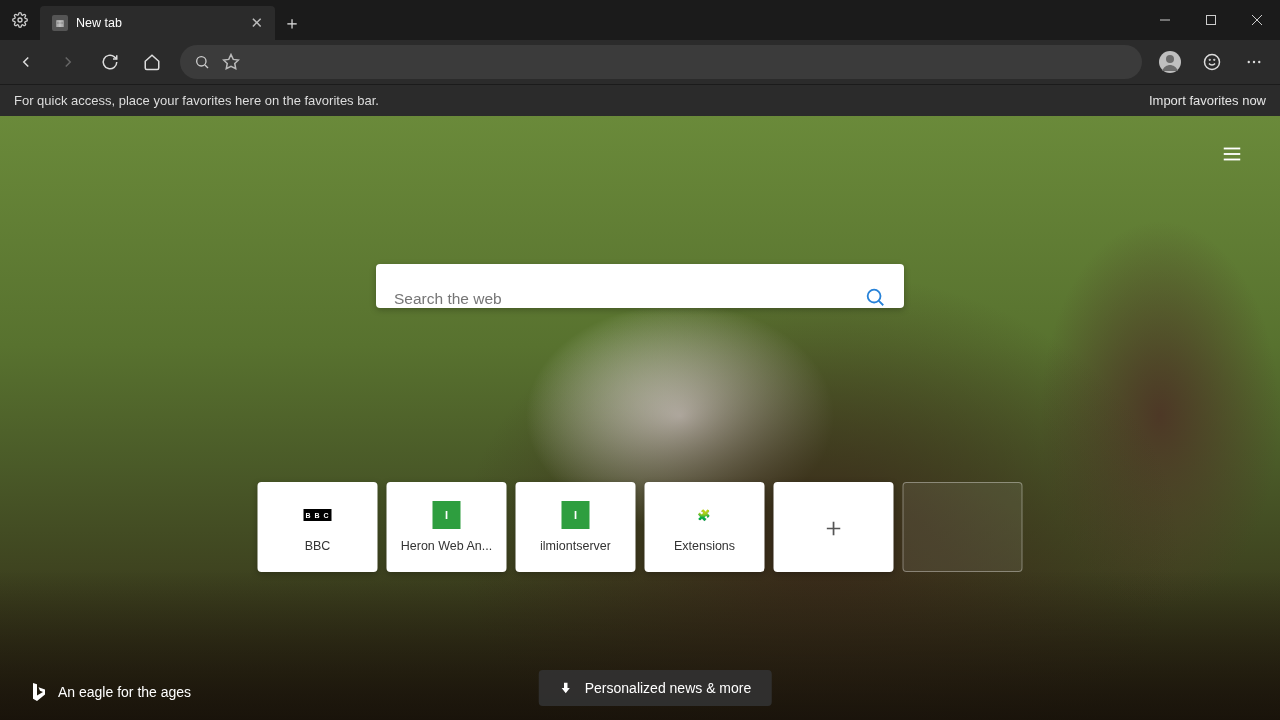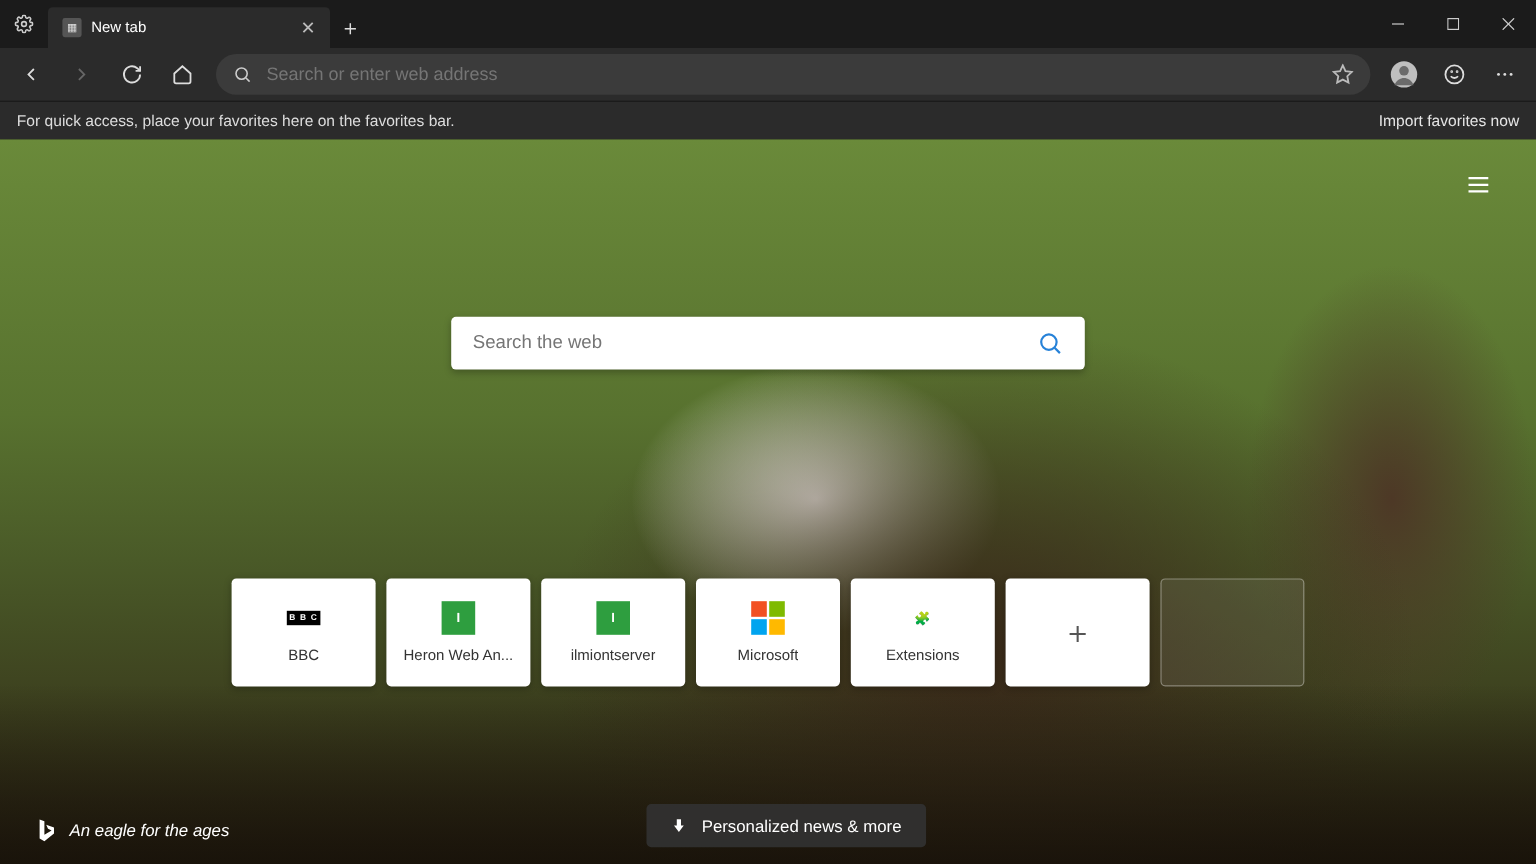--- a/index.html
+++ b/index.html
@@ -35,31 +35,31 @@
   position:absolute; inset:0;
   background:
     radial-gradient(ellipse 500px 380px at 820px 430px, #3a2a1a 0%, rgba(58,42,26,0) 72%),
     radial-gradient(ellipse 220px 160px at 680px 300px, #f6f4ee 0%, rgba(246,244,238,0) 70%),
     radial-gradient(ellipse 160px 260px at 1160px 300px, #4d3826 0%, rgba(77,56,38,0) 75%),
     linear-gradient(180deg, #6a8a3a 0%, #58722f 38%, #4a5a28 58%, #2e2414 100%);
 }
 .bg::after{content:"";position:absolute;left:0;right:0;bottom:0;height:150px;background:linear-gradient(180deg, rgba(30,22,12,0) 0%, rgba(20,15,8,0.8) 100%);}  
 .hamburger { position:absolute; top:20px; right:30px; color:#fff; width:36px; height:36px; display:flex; align-items:center; justify-content:center; }
 
-.websearch { position:absolute; top:148px; left:50%; transform:translateX(-50%); width:528px; height:44px; background:#fff; border-radius:4px; display:flex; align-items:center; padding:0 18px; box-shadow:0 2px 6px rgba(0,0,0,0.25); }
+.websearch { position:absolute; top:148px; left:50%; transform:translateX(-50%); width:528px; height:44px; background:#fff; border-radius:4px; display:flex; align-items:flex-end; padding:0 18px; box-shadow:0 2px 6px rgba(0,0,0,0.25); }
 .websearch input { flex:1; border:none; outline:none; font-size:15.5px; color:#666; }
 
 .tiles { position:absolute; top:366px; left:50%; transform:translateX(-50%); display:flex; gap:9px; }
 .tile { width:120px; height:90px; background:#fff; border-radius:4px; display:flex; flex-direction:column; align-items:center; justify-content:center; gap:10px; box-shadow:0 2px 6px rgba(0,0,0,0.25); }
 .tile.ghost { background:rgba(255,255,255,0.08); border:1px solid rgba(255,255,255,0.35); box-shadow:none; }
 .tile .ticon { width:28px; height:28px; display:flex; align-items:center; justify-content:center; font-size:11px; font-weight:bold; color:#fff; }
 .tile .tlabel { font-size:12.5px; color:#333; max-width:100px; white-space:nowrap; overflow:hidden; text-overflow:ellipsis; text-align:left; }
 .tile.addtile .ticon { color:#555; font-size:26px; font-weight:300; }
 
-.bottomleft { position:absolute; bottom:18px; left:30px; display:flex; align-items:center; gap:12px; color:#fff; font-size:14px;font-style:italic; }
+.bottomleft { position:absolute; bottom:18px; left:30px; display:flex; align-items:center; gap:12px; color:#fff; font-size:14px; }
 .bottomcenter { position:absolute; bottom:14px; left:50%; transform:translateX(-50%); background:rgba(50,50,50,0.9); color:#fff; padding:10px 20px; border-radius:4px; display:flex; align-items:center; gap:12px; font-size:14px;margin-left:15px; }
 
 svg { display:block; }
 
 
 .ico-bbc{background:#000;width:30px;height:12px;font-size:7px;letter-spacing:1px;display:flex;align-items:center;justify-content:center;}
 .ico-green{background:#2e9e3f;}
 .ico-mslogo{display:grid;grid-template:repeat(2,13px)/repeat(2,13px);gap:2px;}
 .ico-mslogo span:nth-child(1){background:#f25022;}
 .ico-mslogo span:nth-child(2){background:#7fba00;}
@@ -126,21 +126,20 @@
         <path d="M3 11l9-8 9 8v9a2 2 0 0 1-2 2H5a2 2 0 0 1-2-2z"></path>
       </svg>
     </div>
   <div class="addressbar">
     <span class="search-ico">
         <svg width="16" height="16" viewBox="0 0 24 24" fill="none" stroke="currentColor" stroke-width="2">
           <circle cx="11" cy="11" r="7"></circle>
           <line x1="21" y1="21" x2="16.5" y2="16.5"></line>
         </svg>
       </span>
-    <input placeholder="Search or enter web address" style="">
     <span class="star">
         <svg width="18" height="18" viewBox="0 0 24 24" fill="none" stroke="currentColor" stroke-width="2">
           <polygon points="12 2 15 8.5 22 9.3 17 14 18.3 21 12 17.8 5.7 21 7 14 2 9.3 9 8.5 12 2"></polygon>
         </svg>
       </span>
   </div>
   <div class="tbtn">
       <svg width="24" height="24" viewBox="0 0 24 24">
         <circle cx="12" cy="12" r="11" fill="#bfbfbf"></circle>
         <circle cx="12" cy="9" r="4" fill="#6b6b6b"></circle>
@@ -204,31 +203,20 @@
         <div class="tlabel">Heron Web An...</div>
       </div>
       <div class="tile">
         <div class="ticon">
           <div class="ticon ico-green">I</div>
         </div>
         <div class="tlabel">ilmiontserver</div>
       </div>
       <div class="tile">
         <div class="ticon">
-          <div class="ico-mslogo">
-            <span></span>
-            <span></span>
-            <span></span>
-            <span></span>
-          </div>
-        </div>
-        <div class="tlabel">Microsoft</div>
-      </div>
-      <div class="tile">
-        <div class="ticon">
           <div class="ticon ico-ext">🧩</div>
         </div>
         <div class="tlabel">Extensions</div>
       </div>
       <div class="tile addtile">
         <div class="ticon">＋</div>
       </div>
       <div class="tile ghost"></div>
     </div>
 

